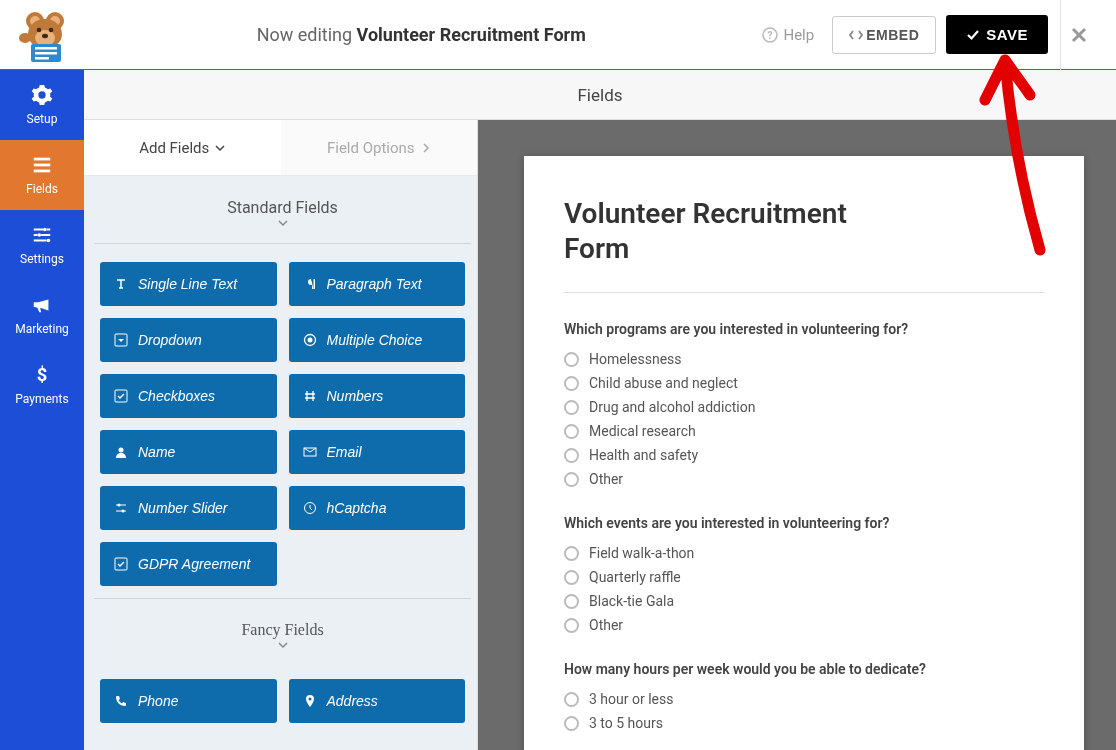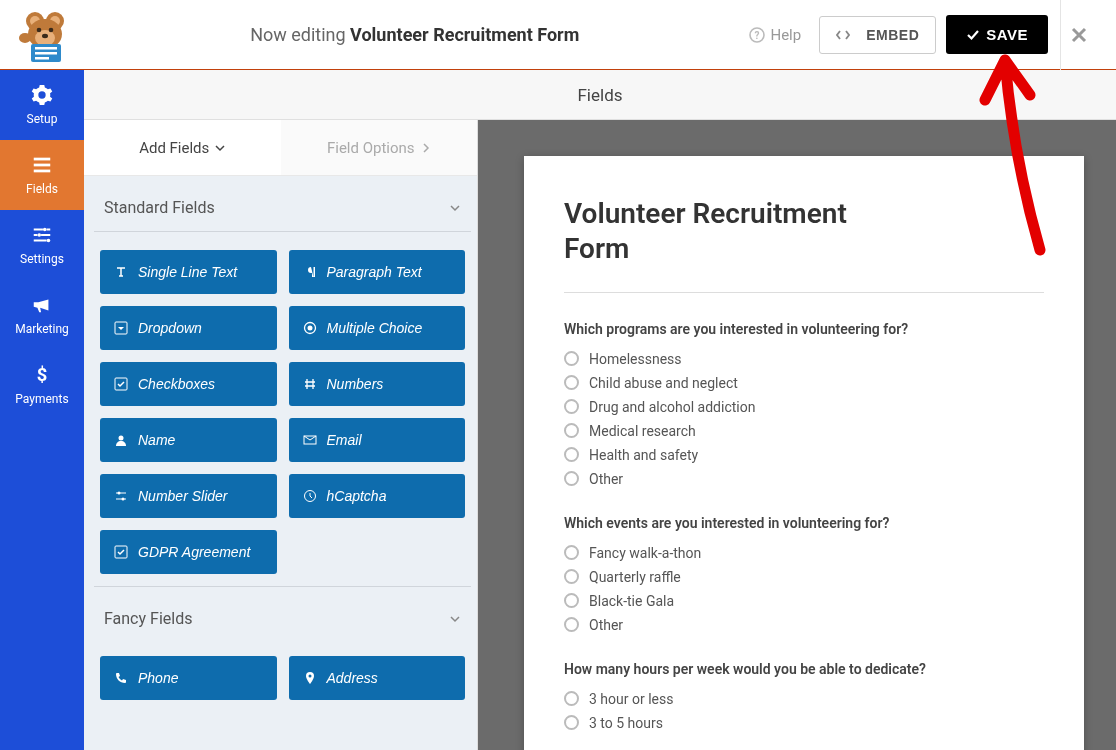--- a/index.html
+++ b/index.html
@@ -7,21 +7,21 @@
   
   
   .topbar { height: 70px; border-bottom: 1px solid #c2410c; display: flex; align-items: center; padding: 0 20px 0 10px; }
   .logo-wrap { width: 70px; display:flex; align-items:center; justify-content:center; }
   .logo-wrap svg { width:56px; height:54px; }
   .title-area { flex:1; text-align:center; font-size:18px; color:#444; }
   .title-area .editing { color:#666; font-weight:400; }
   .title-area .formname { color:#333; font-weight:700; }
   .help-link { color:#999; font-size:15px; margin-right:18px; display:flex; align-items:center; gap:5px; cursor:pointer; }
   .help-link svg { width:16px; height:16px; fill:#bbb; }
-  .embed-btn { border:1px solid #ccc; background:#fff; color:#555; font-weight:600; font-size:14px; padding:10px 16px; border-radius:3px; margin-right:10px; display:flex; align-items:center; gap:16px; cursor:pointer; letter-spacing:0.5px; }
+  .embed-btn { border:1px solid #ccc; background:#fff; color:#555; font-weight:600; font-size:14px; padding:10px 16px; border-radius:3px; margin-right:10px; display:flex; align-items:center; gap:3px; cursor:pointer; letter-spacing:0.5px; }
   .embed-btn svg { width:14px; height:14px; stroke:#888; }
   .save-btn { border:none; background:#000000; color:#fff; font-weight:700; font-size:15px; padding:11px 20px; border-radius:3px; display:flex; align-items:center; gap:6px; cursor:pointer; letter-spacing:0.5px; }
   .save-btn svg { width:14px; height:14px; fill:#fff; }
   .close-x { width:36px; height:70px; display:flex; align-items:center; justify-content:center; border-left:1px solid #e4e4e4; margin-left:12px; cursor:pointer; }
   .close-x svg { width:18px; height:18px; fill:#999; }
   
   
   .main { display:flex; height:680px; }
   
   
@@ -40,36 +40,36 @@
   .fields-panel { width:394px; background:#fff; display:flex; flex-direction:column; border-right:1px solid #ddd; }
   .panel-tabs { display:flex; height:56px; border-bottom:1px solid #e8e8e8; }
   .panel-tab { flex:1; display:flex; align-items:center; justify-content:center; gap:6px; font-size:15px; color:#444; cursor:pointer; }
   .panel-tab.inactive { color:#aaa; background:#fafafa; }
   .panel-tab svg { width:10px; height:10px; fill:currentColor; }
   
   .panel-body { flex:1; overflow-y:auto; padding:0 6px 0 10px; background:#ebf0f5; }
   .panel-body::-webkit-scrollbar { width:6px; }
   .panel-body::-webkit-scrollbar-thumb { background:#c5c5c5; border-radius:3px; }
   
-  .section-head { display:flex; align-items:center; justify-content:space-between; padding:22px 10px 14px 10px; color:#555; font-size:16px; cursor:pointer; border-bottom:1px solid #d0d5db; margin-bottom:18px; }
+  .section-head { display:flex; align-items:center; justify-content:space-between; padding:22px 10px 14px 10px; color:#555; font-size:16px; cursor:pointer; border-bottom:1px solid #d0d5db; margin-bottom:18px;flex-direction:column; }
   .section-head svg { width:12px; height:12px; fill:#888; }
-  .section-head.fancy { border-bottom:none; margin-top:12px; margin-bottom:14px; border-top:1px solid #d0d5db; padding-top:22px;}
+  .section-head.fancy { border-bottom:none; margin-top:12px; margin-bottom:14px; border-top:1px solid #d0d5db; padding-top:22px;font-family:Liberation Serif, serif;}
   
   .field-grid { display:grid; grid-template-columns:1fr 1fr; gap:12px; padding:0 6px; }
   .field-btn { background:#0e6cad; color:#fff; border:none; border-radius:3px; height:44px; display:flex; align-items:center; gap:10px; padding:0 14px; font-size:14px; cursor:pointer; text-align:left;font-style:italic; }
   .field-btn svg { width:14px; height:14px; fill:#fff; flex-shrink:0; }
   
   
   .preview-area { flex:1; background:#6b6b6b; padding:36px 0 0 46px; overflow:hidden; }
   .form-preview { background:#fff; width:560px; height:600px; padding:40px 40px 0 40px; box-shadow:0 2px 8px rgba(0,0,0,0.25); }
   .form-title { font-size:28px; font-weight:600; color:#333; line-height:1.25; margin-bottom:26px; }
   .form-divider { border:none; border-top:1px solid #ddd; margin-bottom:28px; }
   .question { font-size:14px; font-weight:600; color:#444; margin-bottom:14px; }
   .options { margin-bottom:28px; }
-  .option-row { display:flex; align-items:flex-start; gap:10px; margin-bottom:8px; font-size:14px; color:#555; }
+  .option-row { display:flex; align-items:flex-end; gap:10px; margin-bottom:8px; font-size:14px; color:#555; }
   .radio { width:15px; height:15px; border:2px solid #bbb; border-radius:50%; flex-shrink:0; }
   
   
   .annotation-arrow { position:absolute; top:40px; left:940px; pointer-events:none; }
 </style>
 </head>
 <body>
 
 <div class="topbar">
   <div class="logo-wrap">
@@ -326,21 +326,21 @@
                   <span>Other</span>
                 </div>
             </div>
           </div>
 
           <div>
             <div class="question">Which events are you interested in volunteering for?</div>
             <div class="options">
               <div class="option-row">
                   <span class="radio"></span>
-                  <span>Fancy walk-a-thon</span>
+                  <span>Field walk-a-thon</span>
                 </div>
               <div class="option-row">
                   <span class="radio"></span>
                   <span>Quarterly raffle</span>
                 </div>
               <div class="option-row">
                   <span class="radio"></span>
                   <span>Black-tie Gala</span>
                 </div>
               <div class="option-row">

